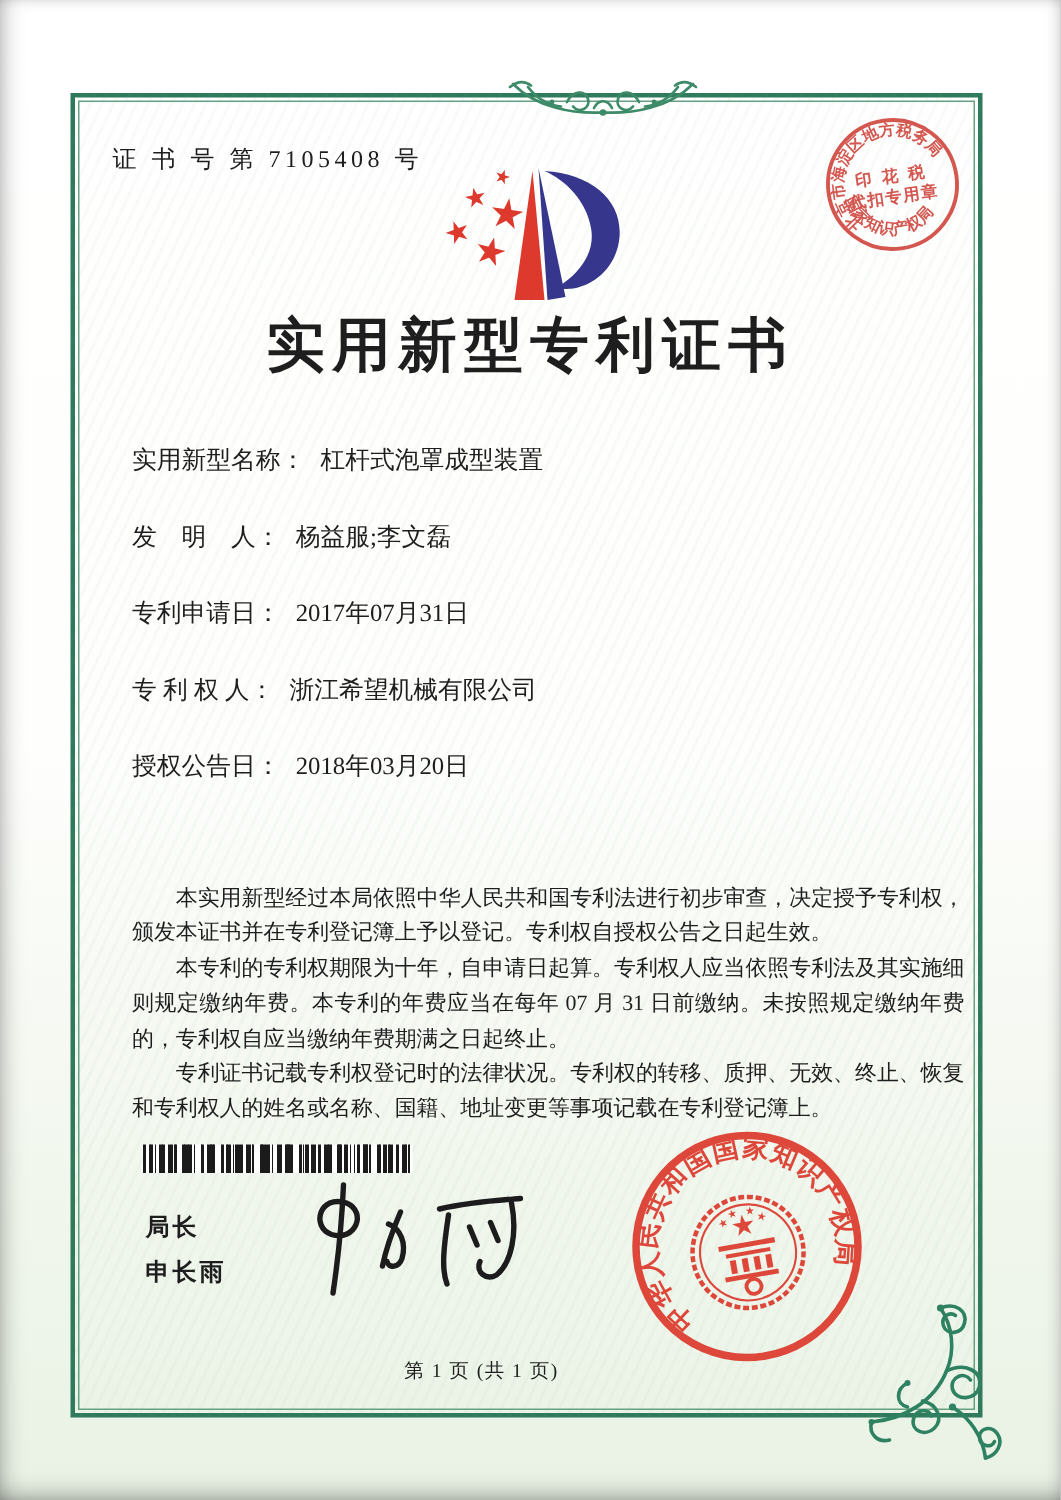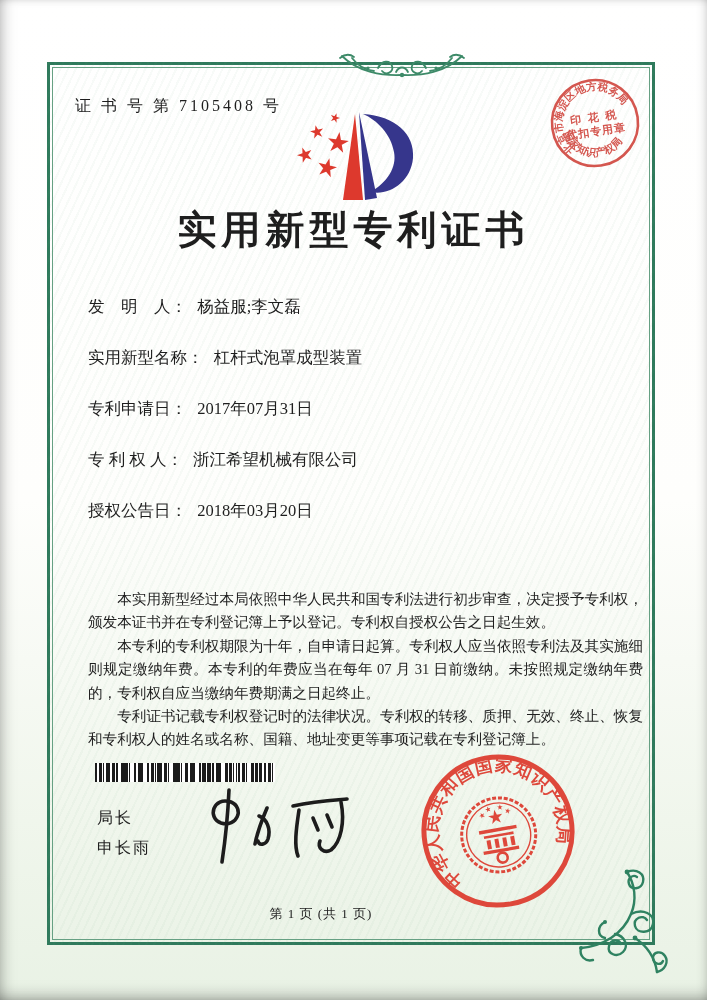--- a/index.html
+++ b/index.html
@@ -27,21 +27,21 @@
   .paras{position:absolute;left:88px;right:64px;top:588px;font-size:14.6px;
     line-height:23.4px;text-align:justify;}
   .paras p{margin:0;text-indent:2em;font-family:Liberation Serif, serif;}
   .barcode{position:absolute;left:95px;top:763px;width:180px;height:19px;
     background:
       repeating-linear-gradient(90deg,#1b1b1b 0 2px,transparent 2px 4px,#1b1b1b 4px 7px,transparent 7px 8px,#1b1b1b 8px 9px,transparent 9px 13px),
       repeating-linear-gradient(90deg,transparent 0 5px,#1b1b1b 5px 6px,transparent 6px 11px,#1b1b1b 11px 14px,transparent 14px 17px);
     background-color:#fff;}
   .signer{position:absolute;left:97px;top:808px;font-size:16px;letter-spacing:2px;
     font-family:"Liberation Sans","DejaVu Sans",sans-serif;}
-  .signer div{margin-bottom:9px;}
+  .signer div{margin-bottom:9px;font-weight:bold;}
   .signature{position:absolute;left:195px;top:786px;}
   .seal{position:absolute;left:419px;top:752px;opacity:.93;}
   .issue-date{position:absolute;left:430px;top:868px;width:170px;font-size:16.5px;
     letter-spacing:1px;color:#141414;z-index:5;}
   .footer{position:absolute;left:236px;top:905px;width:170px;text-align:center;
     font-size:13px;letter-spacing:1px;}
   .tax-stamp{position:absolute;left:548px;top:76px;opacity:.88;transform:rotate(-8deg);}
   .corner-ornament{position:absolute;left:575px;top:862px;}
   .top-ornament{position:absolute;left:338px;top:46px;}
   svg text{font-family:"Liberation Serif","DejaVu Serif",serif;}
@@ -85,26 +85,26 @@
     </g>
     <polygon fill="#dd392d" points="72,4 80,90 60,90"></polygon>
     <polygon fill="#36368c" points="76,2 94,88 82,90"></polygon>
     <path fill="#36368c" d="M80,4 C112,6 132,24 130,48 C128,72 106,86 88,82 C104,72 114,58 111,42 C108,24 94,10 80,4 Z"></path>
   </svg>
 
   <div class="title">实用新型专利证书</div>
 
   <div class="fields">
     <div class="frow">
+      <span class="flabel">实用新型名称：</span>
+      <span class="fvalue">杠杆式泡罩成型装置</span>
+    </div>
+    <div class="frow">
       <span class="flabel">发　明　人：</span>
       <span class="fvalue">杨益服;李文磊</span>
-    </div>
-    <div class="frow">
-      <span class="flabel">实用新型名称：</span>
-      <span class="fvalue">杠杆式泡罩成型装置</span>
     </div>
     <div class="frow">
       <span class="flabel">专利申请日：</span>
       <span class="fvalue">2017年07月31日</span>
     </div>
     <div class="frow">
       <span class="flabel">专 利 权 人：</span>
       <span class="fvalue">浙江希望机械有限公司</span>
     </div>
     <div class="frow">

